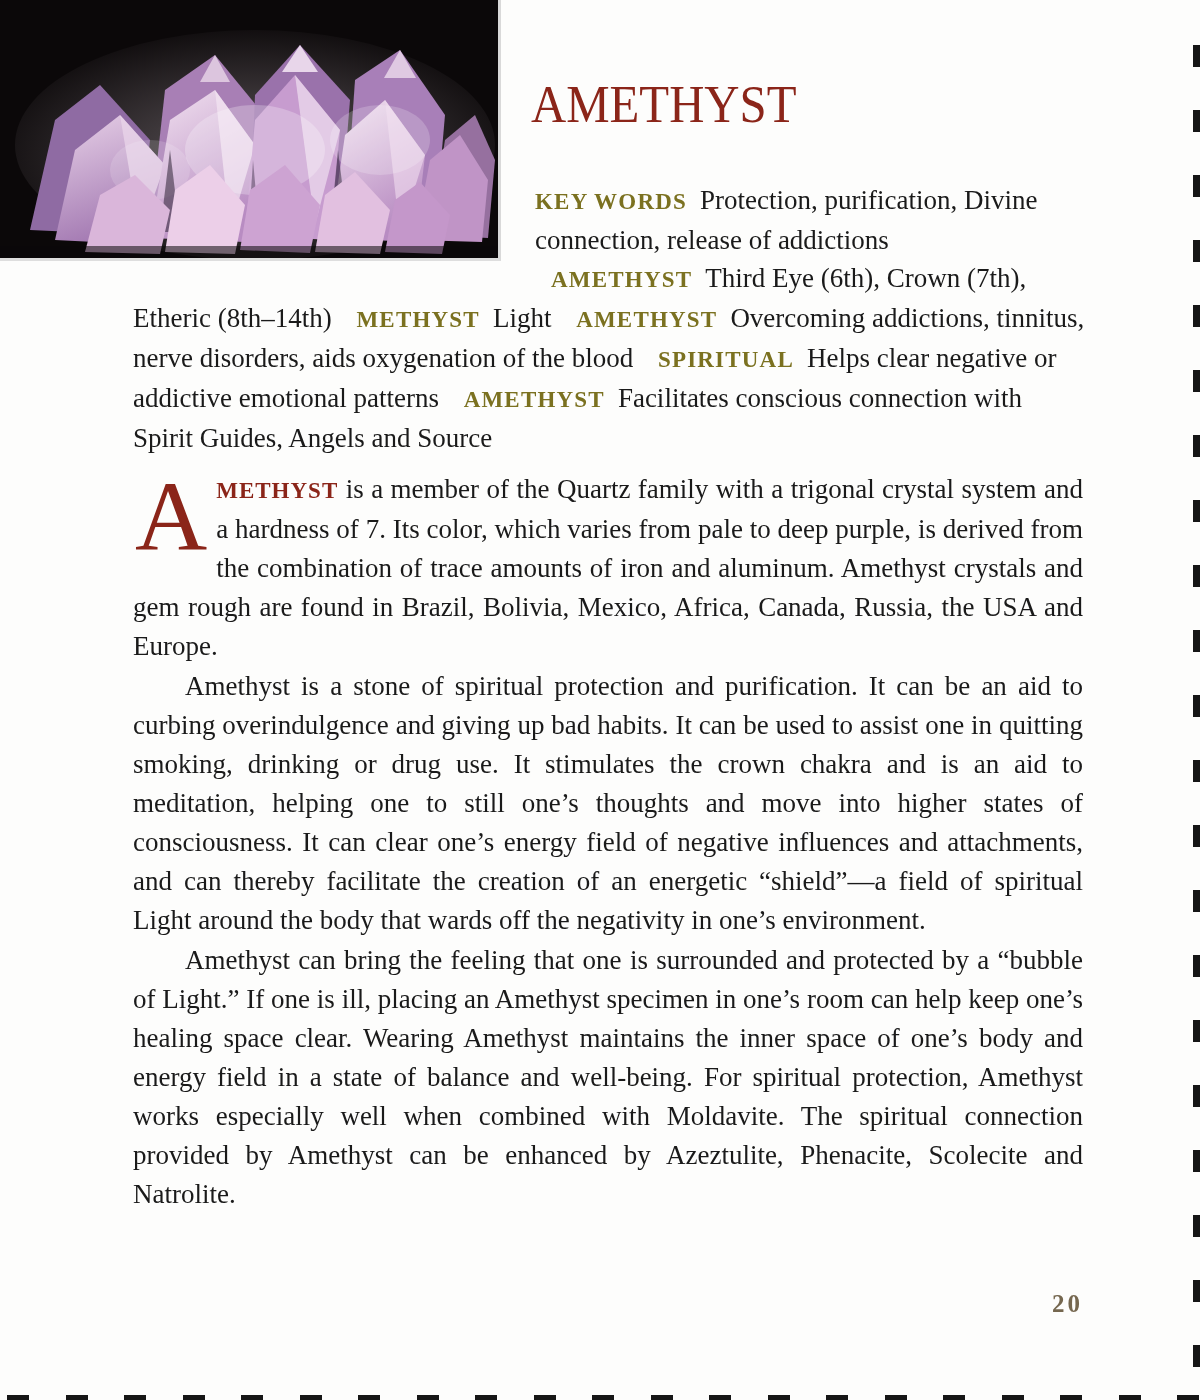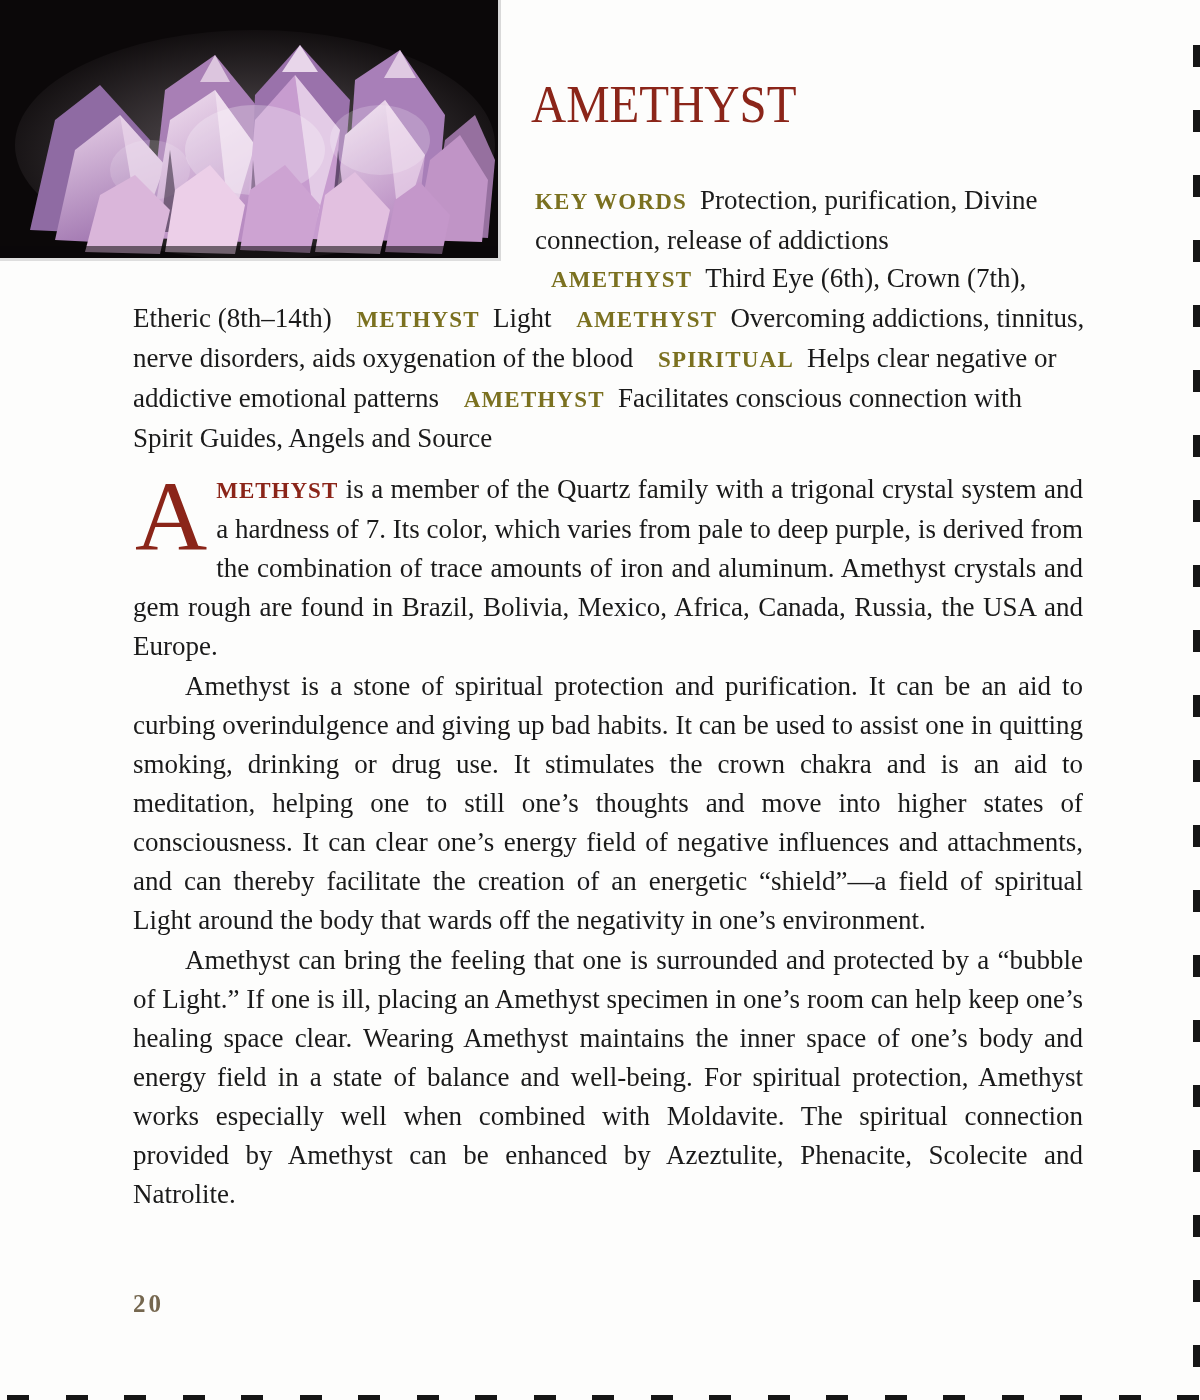--- a/index.html
+++ b/index.html
@@ -48,21 +48,21 @@
   .dropcap{
     float:left;color:var(--title-red,#8b2519);
     font-size:100px;line-height:77px;margin:8px 9px 0 2px;font-weight:400;
   }
   .lead{
     color:var(--title-red,#8b2519);font-size:23px;letter-spacing:1px;font-weight:700;
   }
 
   
   .folio{
-    position:absolute;left:133px;top:1290px;width:950px;text-align:left;
+    position:absolute;left:133px;top:1290px;width:950px;text-align:right;
     font-size:25px;font-weight:700;letter-spacing:3px;color:var(--folio-brown,#75674f);
   }
 
   
   .right-marks,.bottom-marks{position:absolute;inset:0;pointer-events:none;}
   .rmark{position:absolute;right:0;width:7px;height:22px;background:#161616;}
   .bmark{position:absolute;bottom:0;height:5px;width:22px;background:#161616;}
 </style>
 </head>
 <body>

